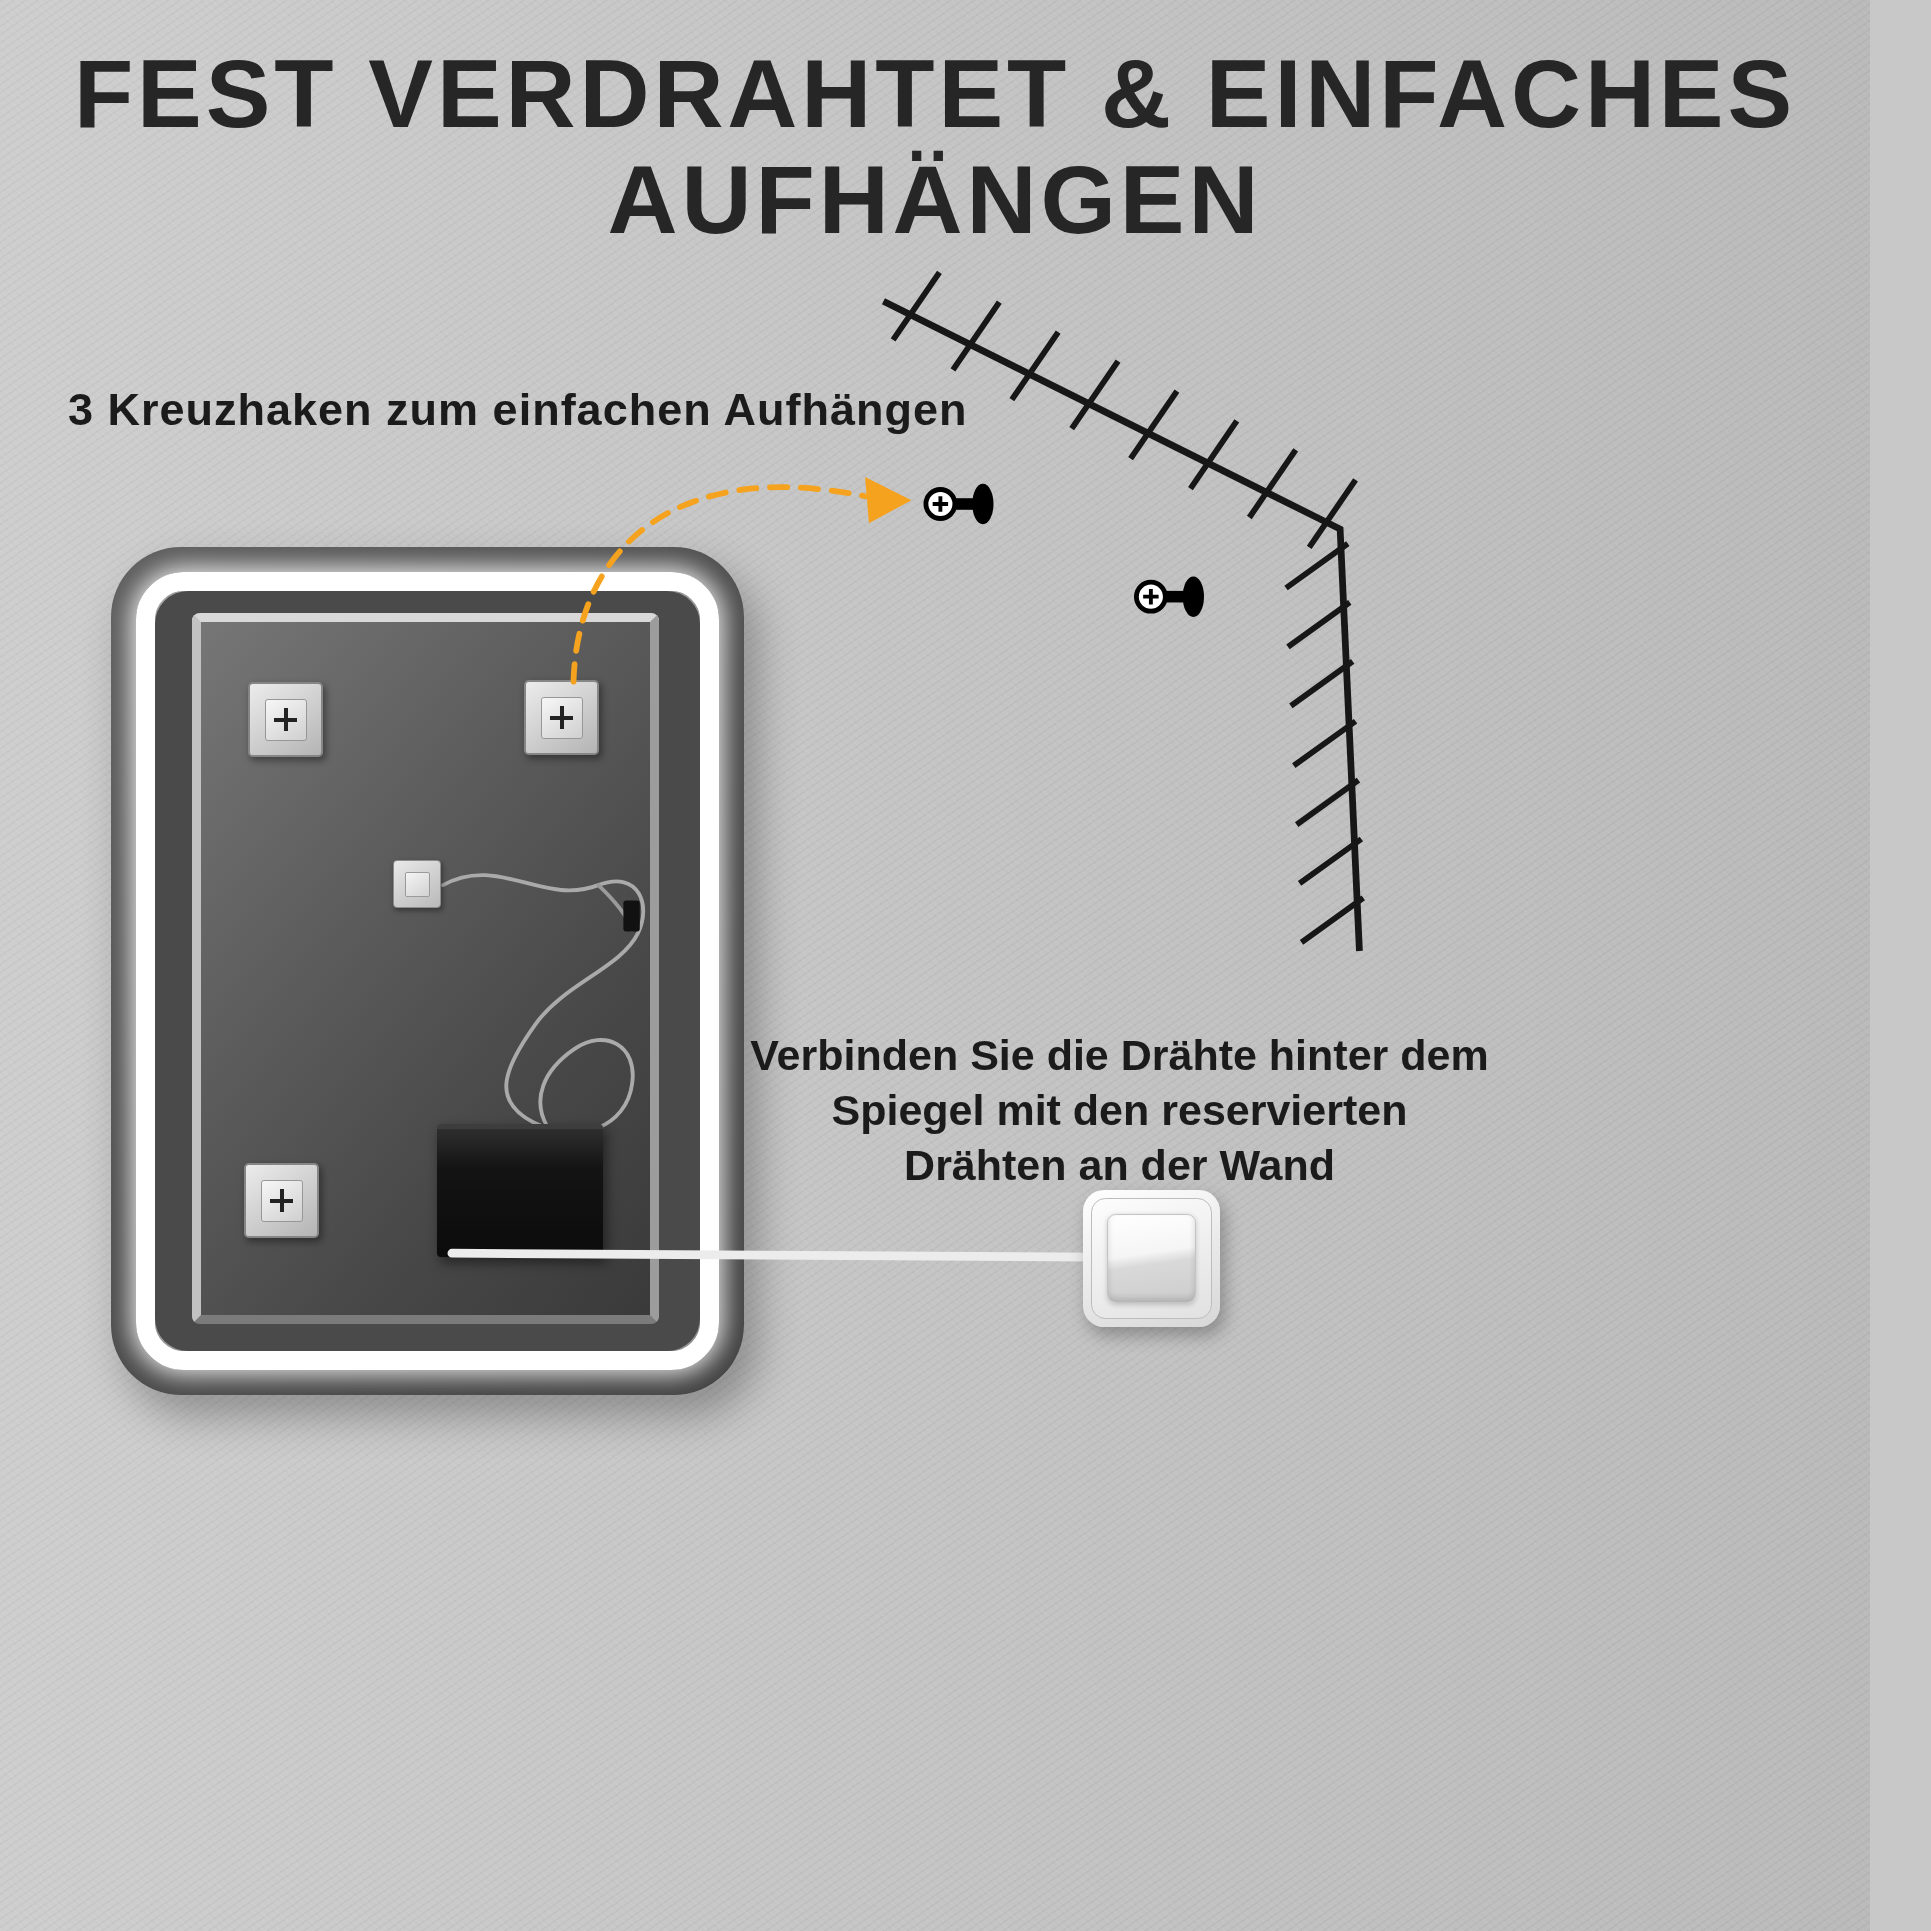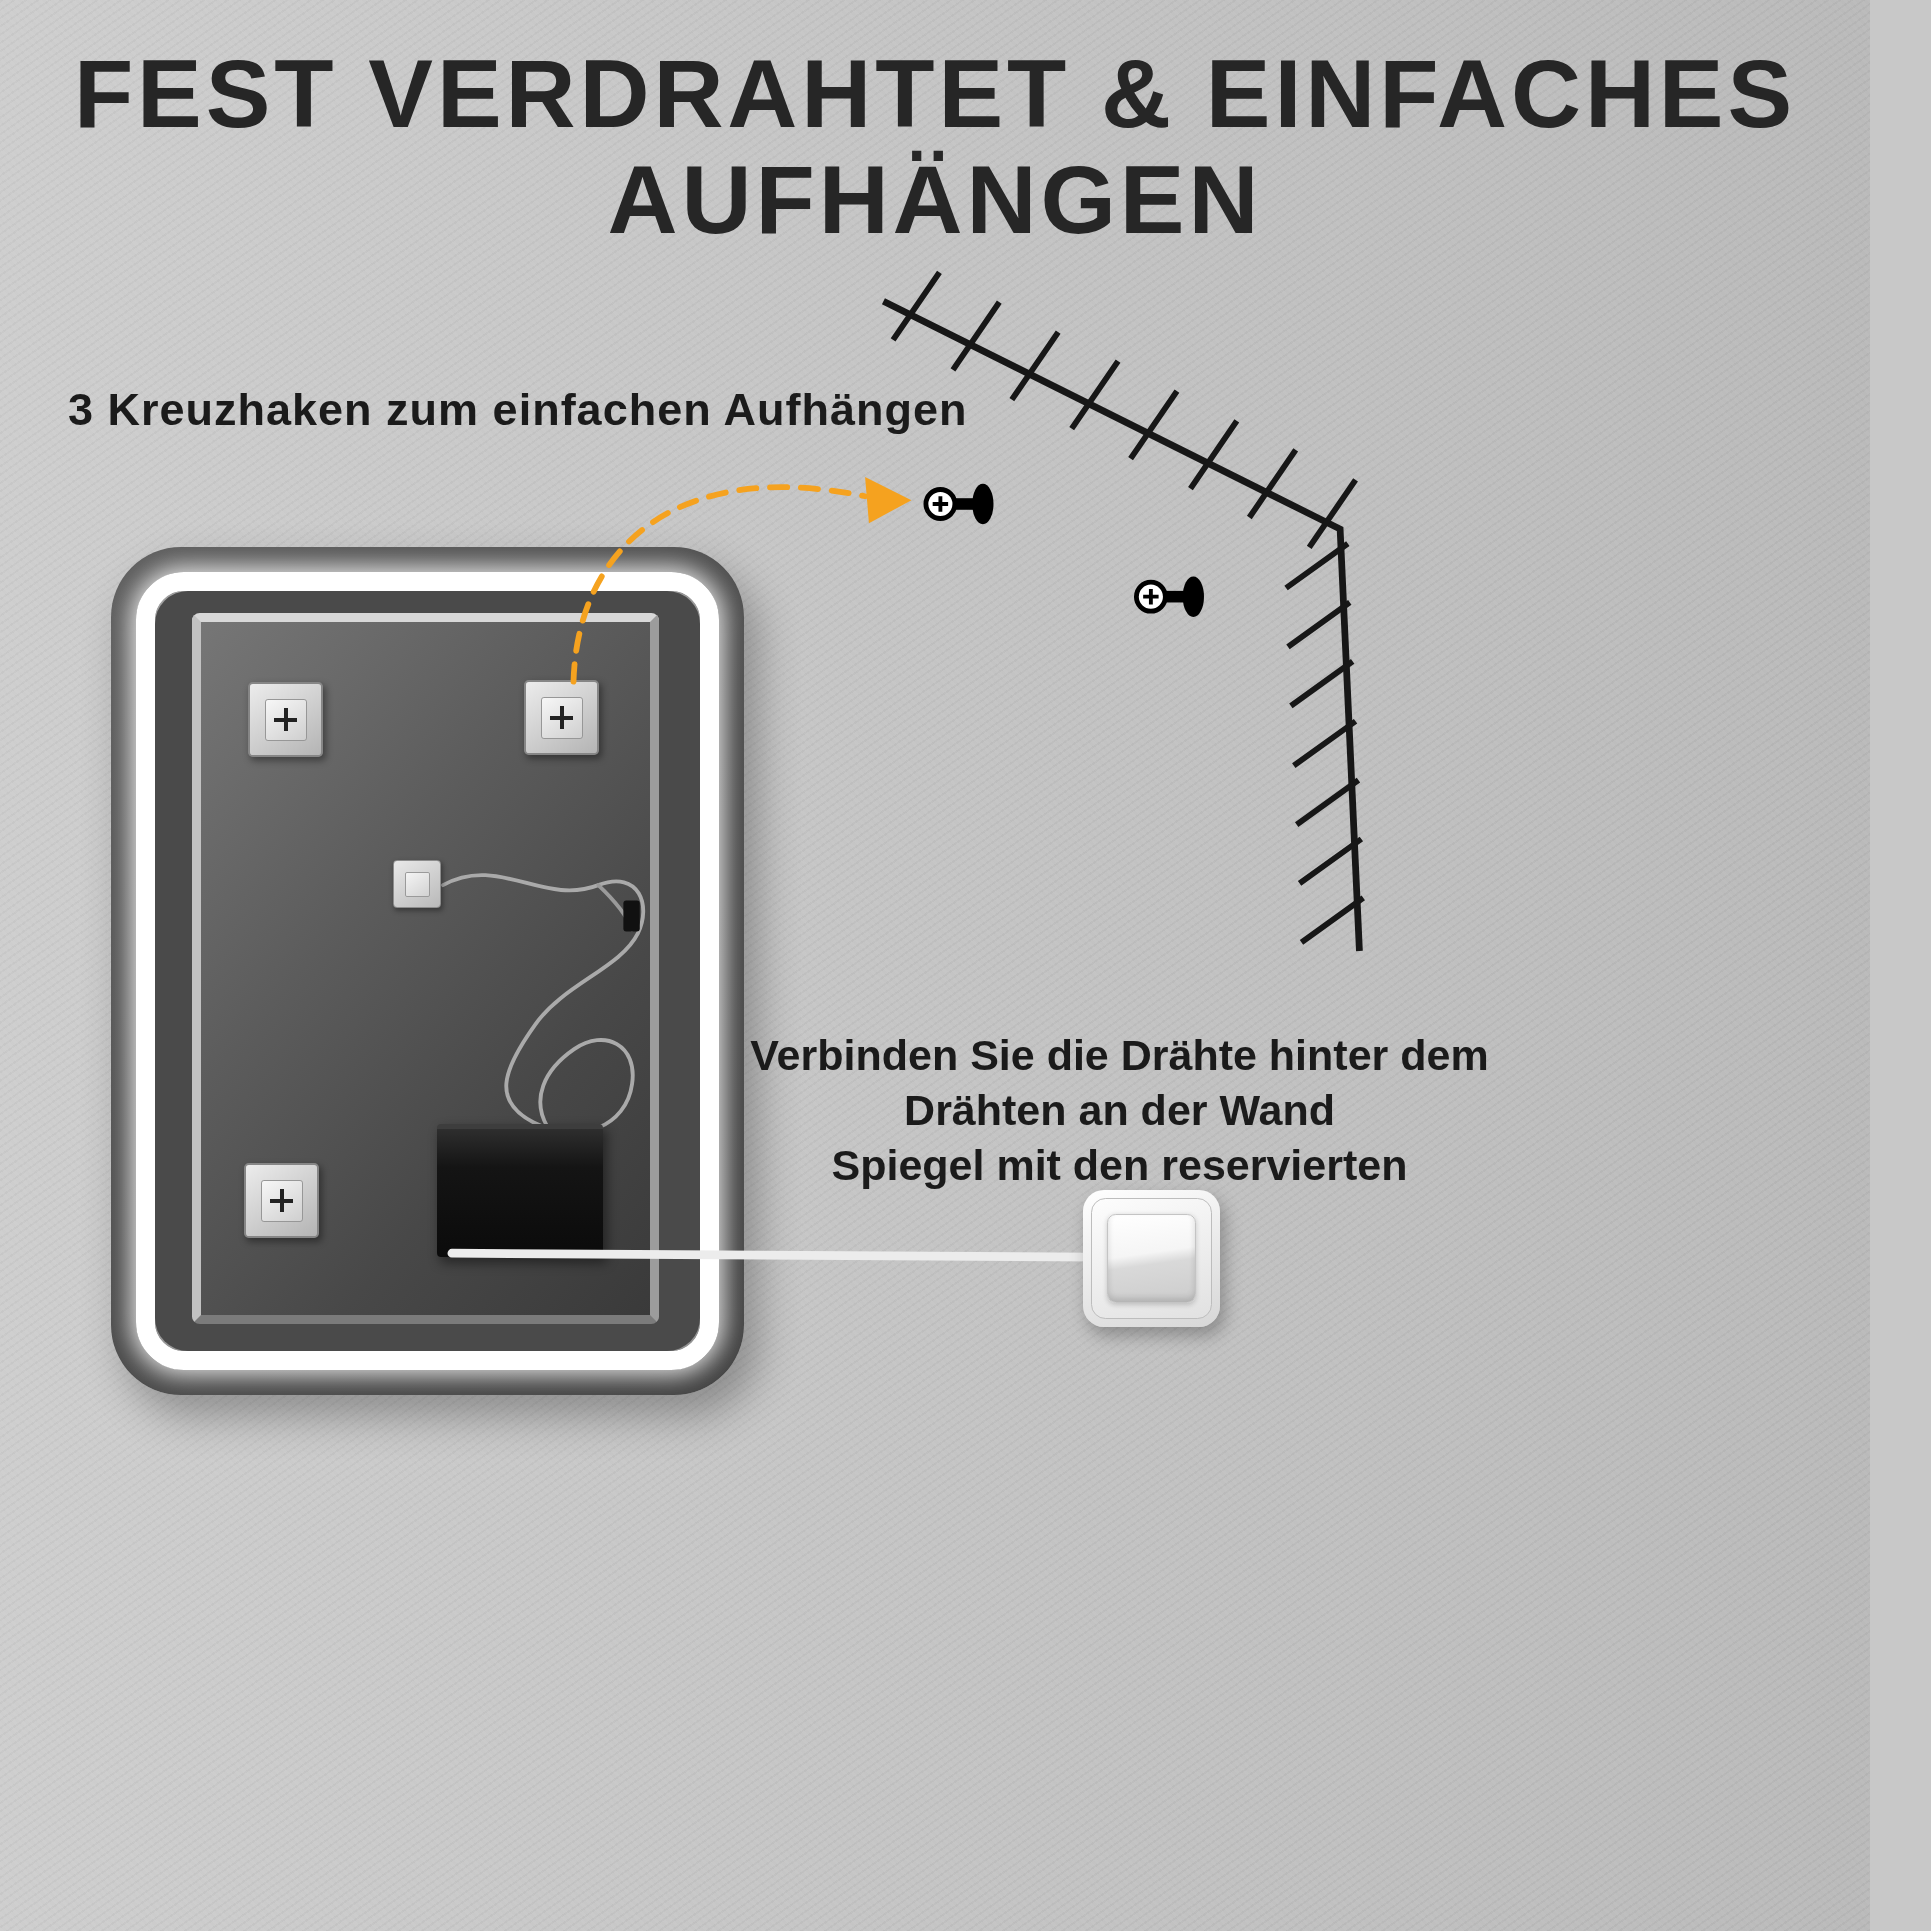--- a/index.html
+++ b/index.html
@@ -192,22 +192,22 @@
     <g>
       <line x1="1206" y1="618" x2="1232" y2="618" stroke="#000" stroke-width="12"></line>
       <ellipse cx="1236" cy="618" rx="11" ry="21" fill="#000"></ellipse>
       <circle cx="1192" cy="618" r="15" fill="#fff" stroke="#000" stroke-width="5"></circle>
       <path d="M1184,618 H1200 M1192,610 V626" stroke="#000" stroke-width="4"></path>
     </g>
   </svg>
 
   <div class="caption-wiring">
     <div>Verbinden Sie die Drähte hinter dem</div>
+    <div>Spiegel mit den reservierten</div>
     <div>Drähten an der Wand</div>
-    <div>Spiegel mit den reservierten</div>
   </div>
 
   <div class="switch">
     <div class="switch-plate">
       <div class="switch-rocker"></div>
     </div>
   </div>
 
 </div>
 

